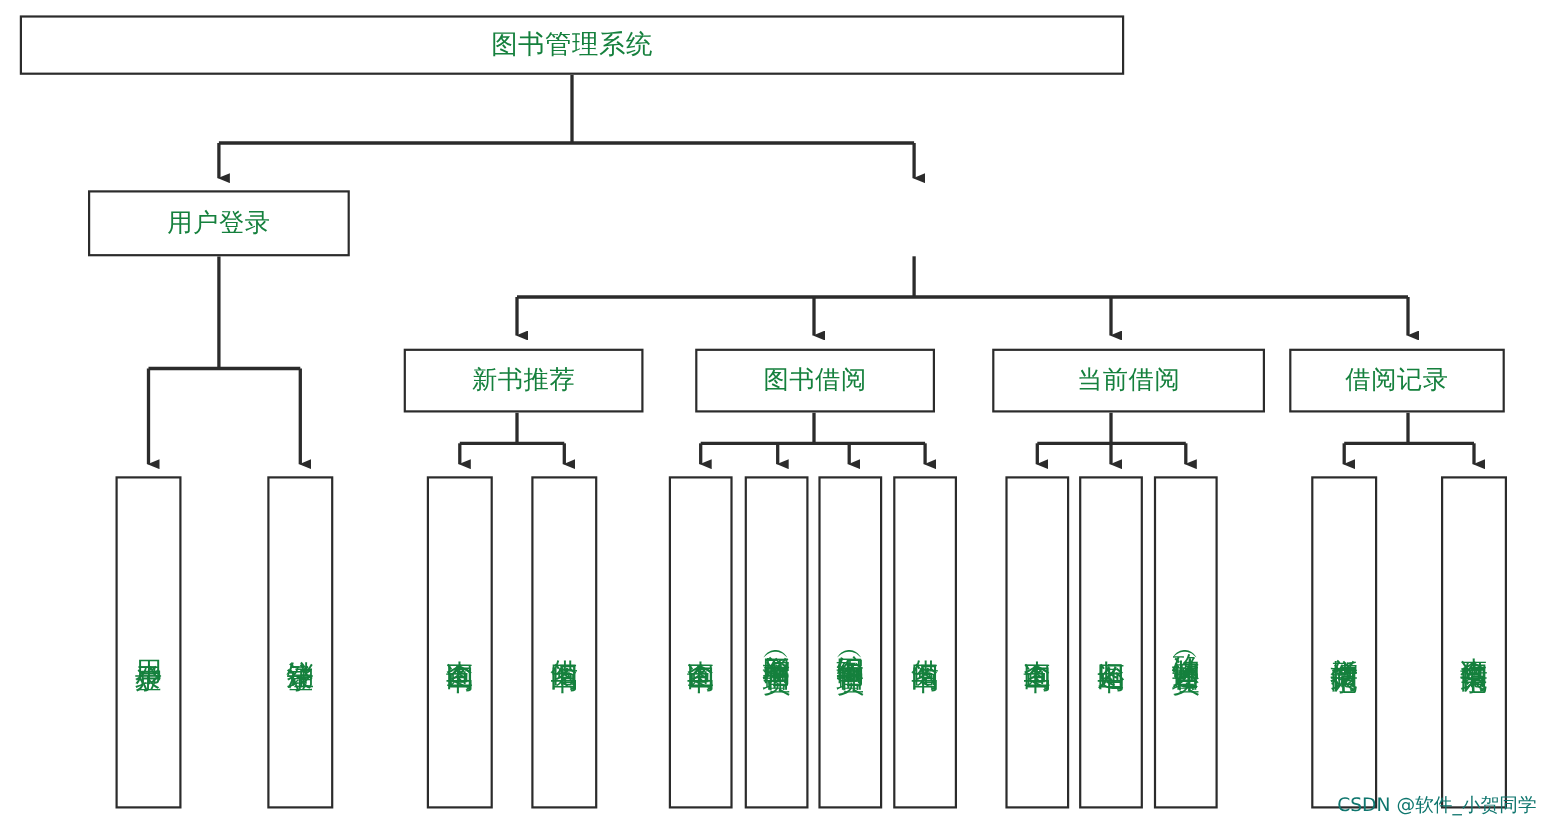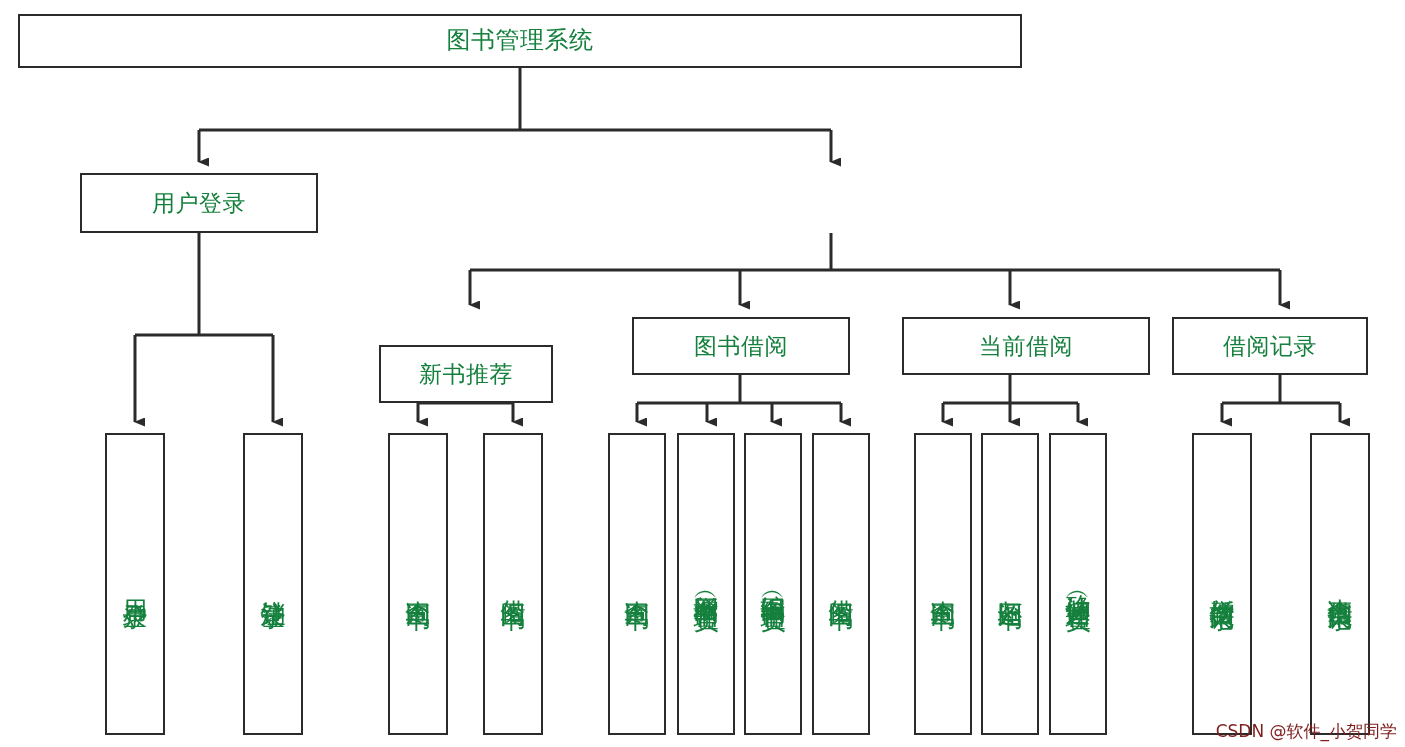--- a/index.html
+++ b/index.html
@@ -62,21 +62,21 @@
     font-size: 25px;
     line-height: 1.0;
     letter-spacing: 2px;
     white-space: nowrap;
   }
   #watermark {
     position: absolute;
     right: 8px;
     bottom: 4px;
     font-size: 17px;
-    color: #7f1d1d;
+    color: #0f766e;
     white-space: nowrap;
     user-select: none;
   }
 </style>
 </head>
 <body>
 
 <div id="diagram-root">
 
   <svg id="edges-layer" viewBox="0 0 1405 747" width="1405" height="747" xmlns="http://www.w3.org/2000/svg">
@@ -131,21 +131,21 @@
 
   <div class="node horiz root" style="left:18px; top:14px; width:1004px; height:54px;">
     <span class="node-label">图书管理系统</span>
   </div>
 
   <div class="node horiz" style="left:80px; top:173px; width:238px; height:60px;">
     <span class="node-label">用户登录</span>
   </div>
 
 
-  <div class="node horiz" style="left:379px; top:317px; width:174px; height:58px;margin-top:28px;">
+  <div class="node horiz" style="left:367px; top:317px; width:218px; height:58px;">
     <span class="node-label">新书推荐</span>
   </div>
 
   <div class="node horiz" style="left:632px; top:317px; width:218px; height:58px;">
     <span class="node-label">图书借阅</span>
   </div>
 
   <div class="node horiz" style="left:902px; top:317px; width:248px; height:58px;">
     <span class="node-label">当前借阅</span>
   </div>

